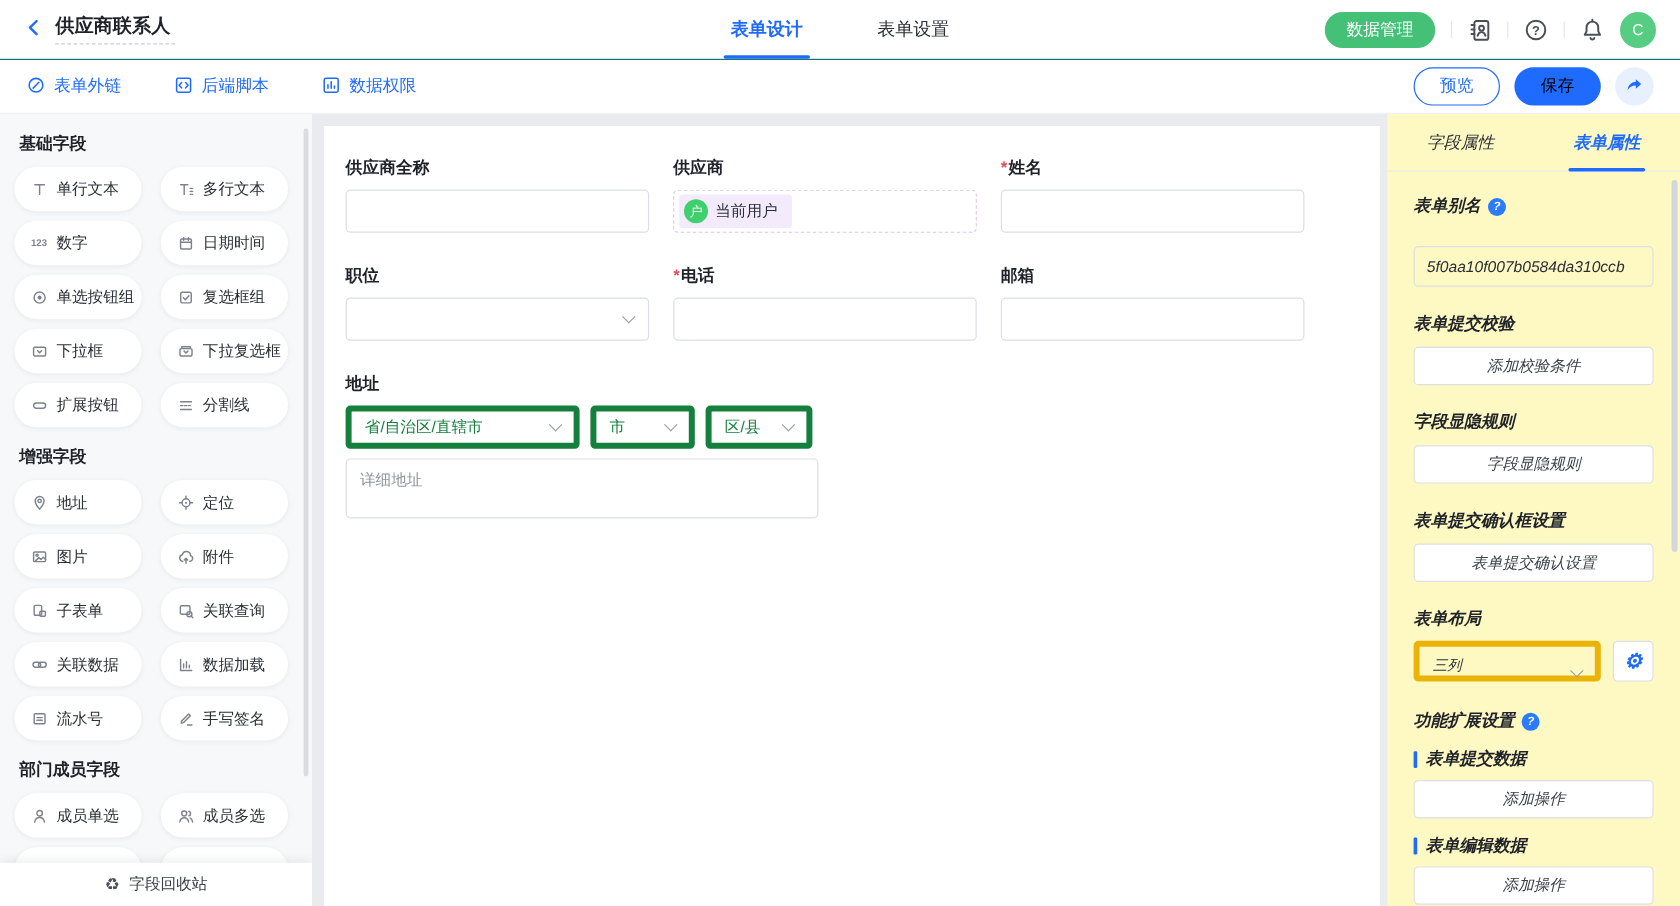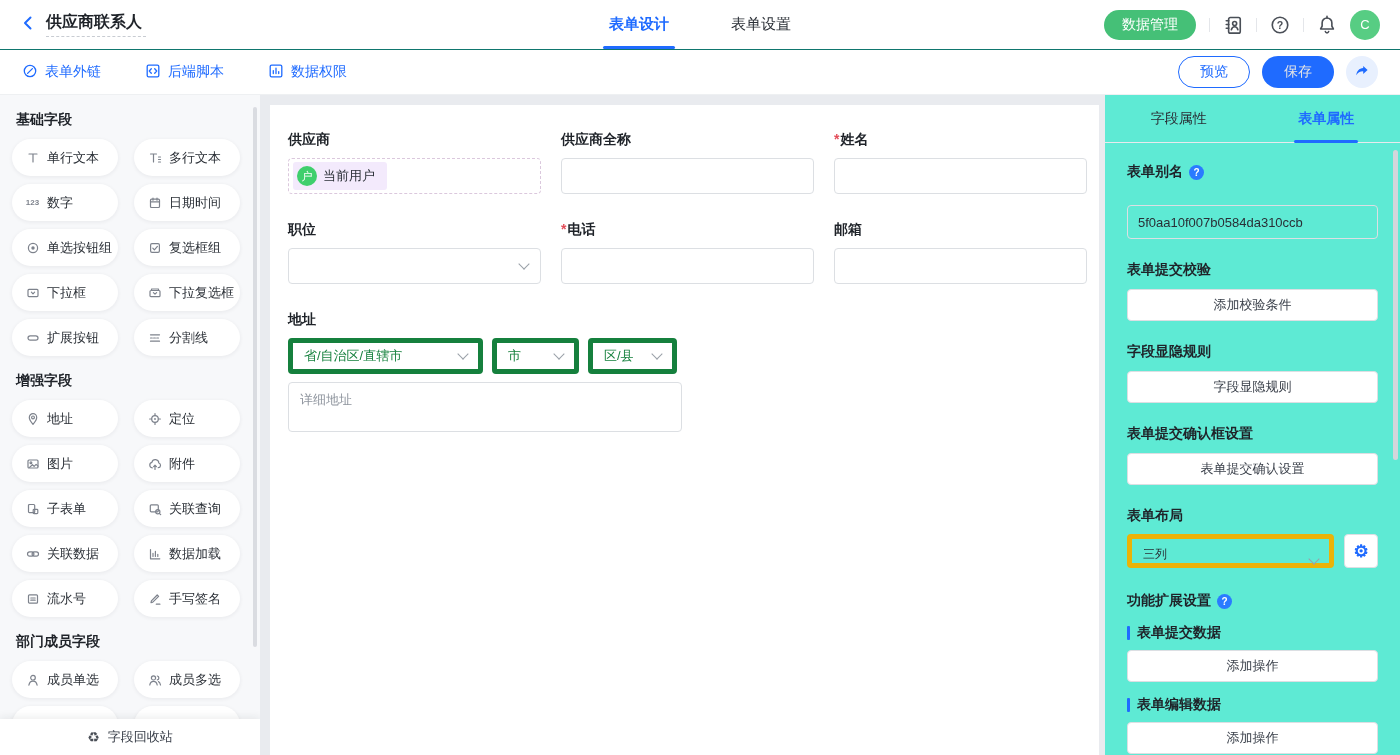--- a/index.html
+++ b/index.html
@@ -19,21 +19,21 @@
   .vsep { width:1px; height:14px; background:#e4e6ea; }
   .hicon { width:20px; height:20px; color:#4a4f57; display:flex; align-items:center; justify-content:center; cursor:pointer; }
   .avatar { width:30px; height:30px; border-radius:50%; background:#57cd83; color:#fff; display:flex; align-items:center; justify-content:center; font-size:13px; cursor:pointer; }
 
   
   .toolbar { height:45px; background:#fff; border-bottom:1px solid #eef0f2; display:flex; align-items:center; padding:0 22px; gap:44px; position:relative; z-index:5; }
   .tlink { display:flex; align-items:center; gap:7px; color:#1f6bff; font-size:14px; cursor:pointer; }
   .tlink svg { width:16px; height:16px; }
   .toolbar-right { margin-left:auto; display:flex; align-items:center; gap:12px; }
   .btn-preview { height:32px; padding:0 21px; border:1px solid #1f6bff; color:#1f6bff; background:#fff; border-radius:16px; font-size:14px; cursor:pointer; font-family:inherit; }
-  .btn-save { height:32px; padding:0 22px; background:#1f6bff; color:#e5e5e5; border:none; border-radius:16px; font-size:14px; cursor:pointer; font-family:inherit; }
+  .btn-save { height:32px; padding:0 22px; background:#1f6bff; color:#000000; border:none; border-radius:16px; font-size:14px; cursor:pointer; font-family:inherit; }
   .btn-share { width:32px; height:32px; border-radius:50%; background:#e8f0fe; border:none; display:flex; align-items:center; justify-content:center; cursor:pointer; }
 
   
   .main { display:flex; height:660px; }
 
   
   .sidebar { width:260px; flex-shrink:0; background:#f7f8fa; position:relative; overflow:hidden; padding:0 0 36px 12px; }
   .sec-title { font-size:14px; font-weight:700; margin:16px 0 10px 4px; color:#1f2329; }
   .pill-grid { display:grid; grid-template-columns:106px 106px; column-gap:16px; row-gap:8px; }
   .pill { height:37px; background:#fff; border-radius:19px; box-shadow:0 1px 4px rgba(31,35,41,.07); display:flex; align-items:center; padding-left:13px; gap:7px; cursor:grab; }
@@ -56,21 +56,21 @@
   .chev { width:8px; height:8px; border-right:1.5px solid #9aa0a8; border-bottom:1.5px solid #9aa0a8; transform:rotate(45deg); margin-top:-4px; flex-shrink:0; }
   .supplier-box { height:36px; border:1px dashed #dbc8dd; border-radius:4px; display:flex; align-items:center; padding:0 4px; }
   .user-tag { height:28px; background:#f3eafc; border-radius:3px; display:flex; align-items:center; gap:6px; padding:0 12px 0 4px; }
   .tag-avatar { width:20px; height:20px; border-radius:50%; background:#3fcf6d; color:#fff; font-size:11px; display:flex; align-items:center; justify-content:center; }
   .tag-text { font-size:13px; color:#2a2f36; }
   .addr-row { display:flex; gap:9px; margin-bottom:8px; }
   .addr-sel { height:36px; border:5px solid #15803d; border-radius:4px; display:flex; align-items:center; justify-content:space-between; padding:0 11px; color:#15803d; font-size:13px; }
   .addr-detail { width:394px; height:50px; border:1px solid #dcdfe3; border-radius:4px; padding:8px 11px; color:#8f959e; font-size:13px; }
 
   
-  .panel { width:295px; flex-shrink:0; background:#5eead4; position:relative; padding:0 22px; }
+  .panel { width:244px; flex-shrink:0; background:#fef9c3; position:relative; padding:0 22px;font-style:italic; }
   .panel-tabs { height:48px; display:flex; border-bottom:1px solid #e8eaee; margin:0 -22px; }
   .ptab { flex:1; display:flex; align-items:center; justify-content:center; font-size:14px; color:#2a2f36; position:relative; cursor:pointer; }
   .ptab.active { color:#1f6bff; font-weight:600; }
   .ptab.active::after { content:""; position:absolute; bottom:-1px; left:50%; transform:translateX(-50%); width:64px; height:3px; background:#1f6bff; border-radius:2px; }
   .pgroup-title { font-size:14px; font-weight:700; margin-top:22px; display:flex; align-items:center; gap:6px; color:#1f2329; }
   .pgroup-title.first { margin-top:20px; }
   .help-badge { width:15px; height:15px; border-radius:50%; background:#2a7bff; color:#fff; font-size:10px; font-weight:700; display:flex; align-items:center; justify-content:center; cursor:pointer; }
   .ptext-input { margin-top:24px; height:34px; border:1px solid #dcdfe3; border-radius:4px; display:flex; align-items:center; padding:0 10px; font-size:13px; color:#2a2f36; }
   .pbtn { margin-top:10px; height:32px; width:100%; border:1px solid #dcdfe3; border-radius:4px; background:#fff; display:flex; align-items:center; justify-content:center; font-size:13px; color:#3b414b; cursor:pointer; }
   .layout-row { margin-top:9px; display:flex; gap:10px; }
@@ -389,34 +389,34 @@
       <span>字段回收站</span>
     </div>
   </div>
 
   <div class="center-col">
     <div class="canvas">
 
       <div class="frow">
         <div>
           <div class="flabel">
+              <span>供应商全称</span>
+            </div>
+          <div class="control"></div>
+        </div>
+        <div>
+          <div class="flabel">
               <span>供应商</span>
             </div>
           <div class="supplier-box">
             <div class="user-tag">
               <span class="tag-avatar">户</span>
               <span class="tag-text">当前用户</span>
             </div>
           </div>
-        </div>
-        <div>
-          <div class="flabel">
-              <span>供应商全称</span>
-            </div>
-          <div class="control"></div>
         </div>
         <div>
           <div class="flabel">
             <span class="req">*</span>
             <span>姓名</span>
           </div>
           <div class="control"></div>
         </div>
       </div>
 

